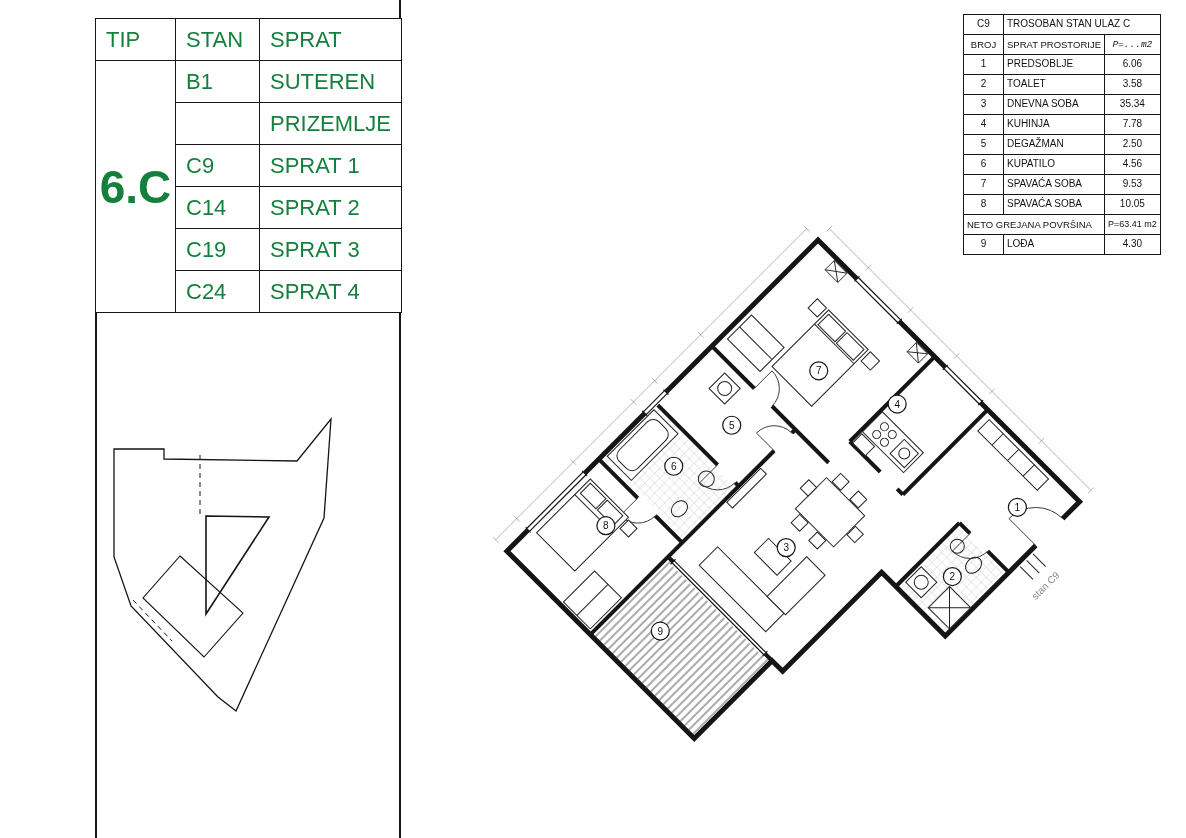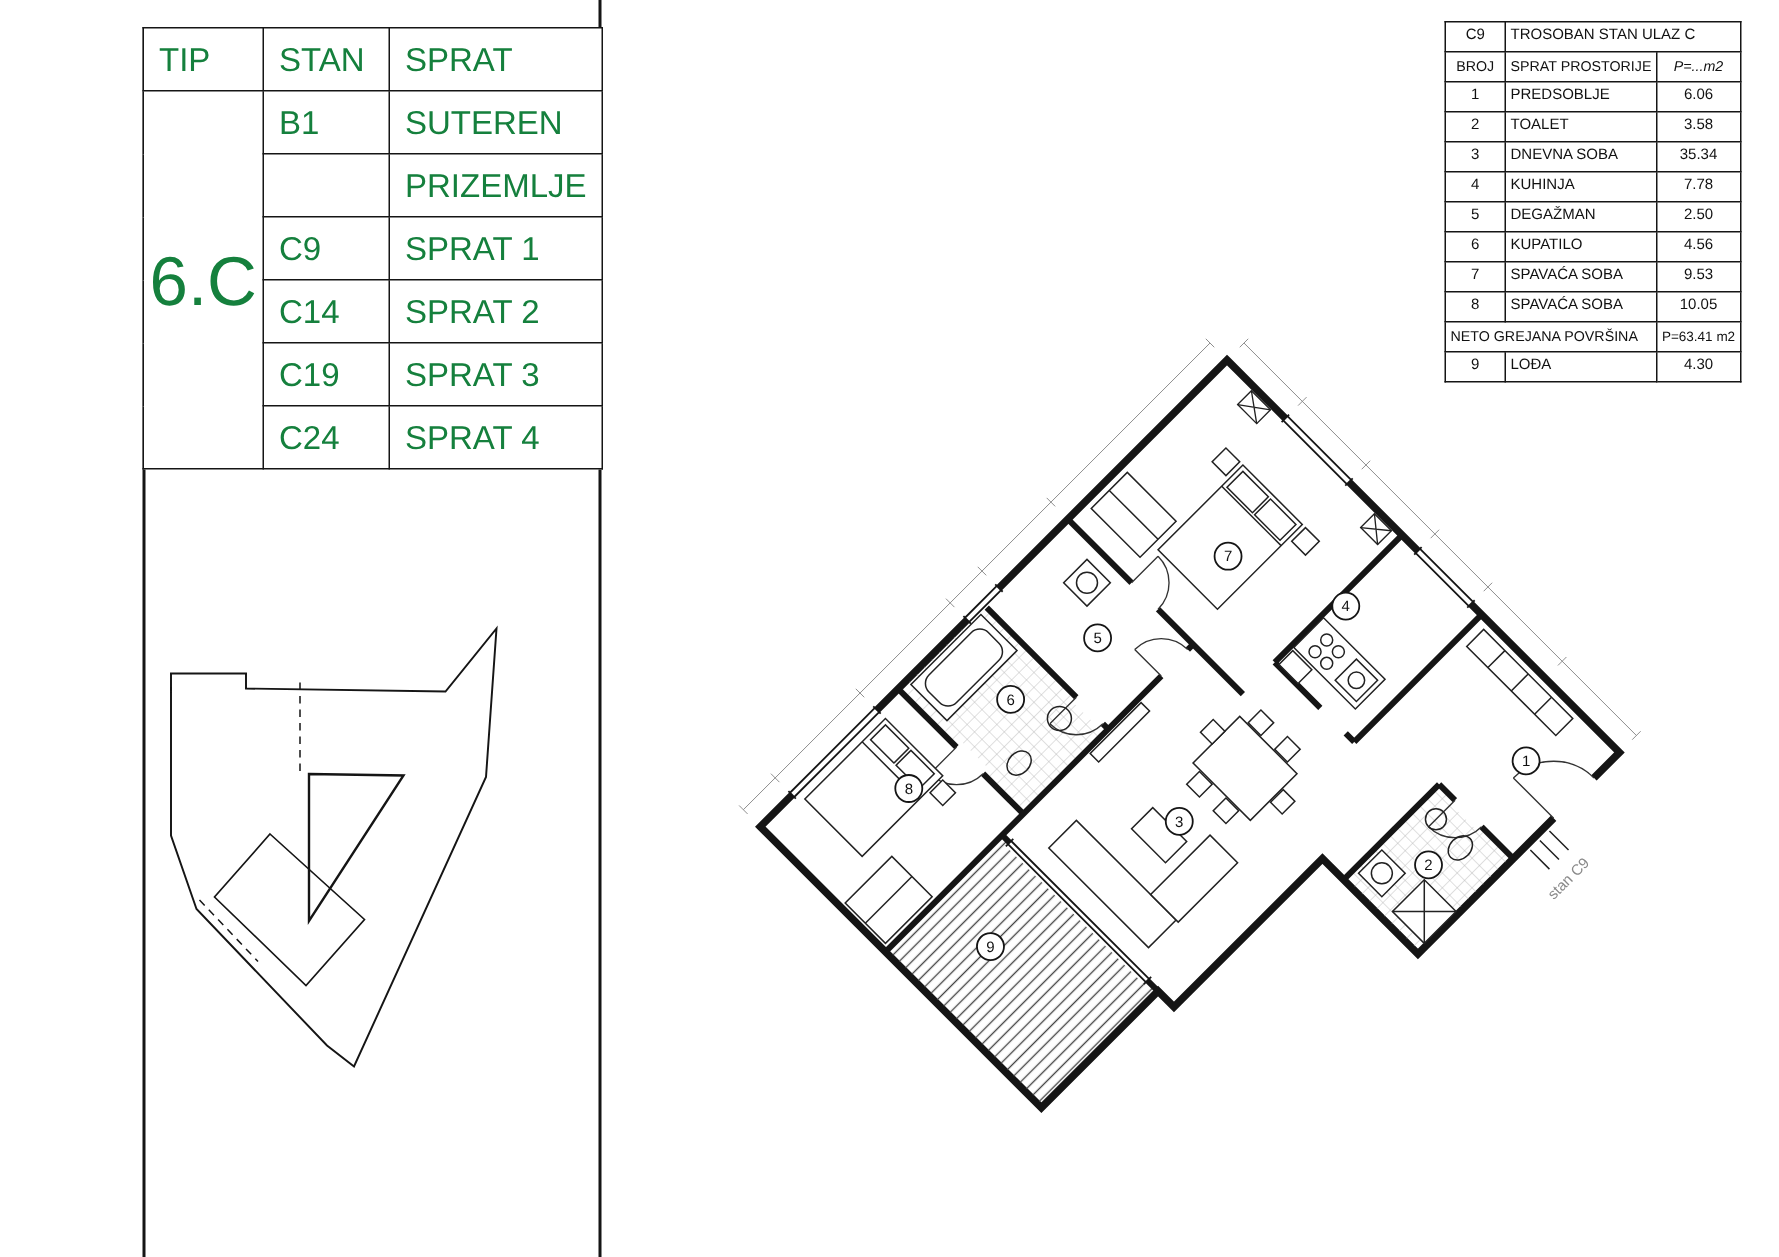--- a/index.html
+++ b/index.html
@@ -1,28 +1,28 @@
 <!DOCTYPE html>
 <html><head>
 <meta charset="utf-8">
 <style>
   html,body{margin:0;padding:0;background:#fff;}
   body{width:1186px;height:838px;position:relative;font-family:"Liberation Sans",sans-serif;color:#111;overflow:hidden;}
   .vline{position:absolute;width:1.5px;background:#151515;}
   
   #type-table{position:absolute;left:95px;top:18px;border-collapse:collapse;table-layout:fixed;background:#fff;}
   #type-table td{border:1.6px solid #151515;height:41px;font-size:22px;padding:0 0 0 10px;white-space:nowrap;color:#15803d;}
-  #type-table td.tip-big{font-size:46px;text-align:center;padding:0;}
+  #type-table td.tip-big{font-size:46px;text-align:center;padding:0;font-weight:bold;}
   
   #room-table{position:absolute;left:963px;top:14px;border-collapse:collapse;table-layout:fixed;background:#fff;}
   #room-table td{border:1px solid #151515;height:19px;line-height:1.05;font-size:10px;padding:0 3px;white-space:nowrap;overflow:hidden;color:#111;}
   #room-table td.c{text-align:center;}
   #room-table td.small{font-size:9px;}
   #room-table td.hdr{font-size:9.5px;text-align:center;}
-  #room-table td.it{font-style:italic;}
+  #room-table td.it{font-style:italic;font-family:Liberation Mono, monospace;}
   svg{position:absolute;}
 </style>
 </head>
 <body>
 
 <div class="vline" style="left:399px;top:0;height:838px;"></div>
 <div class="vline" style="left:95px;top:18px;height:820px;"></div>
 
 <table id="type-table">
   <colgroup>

